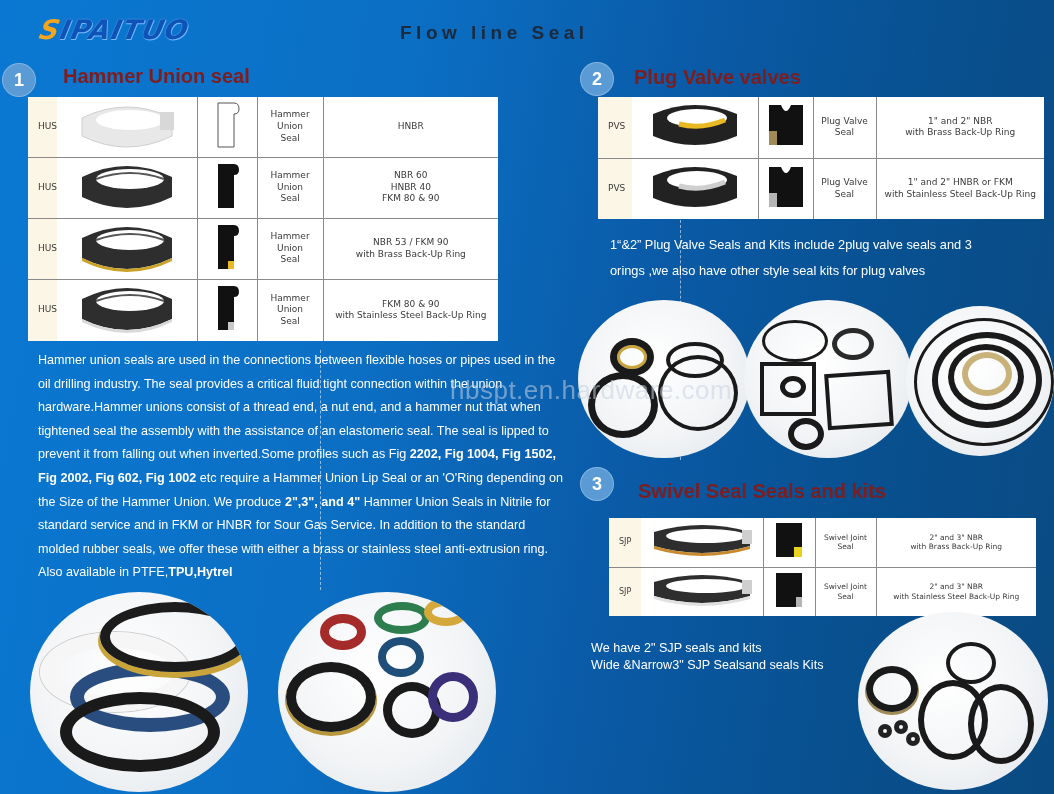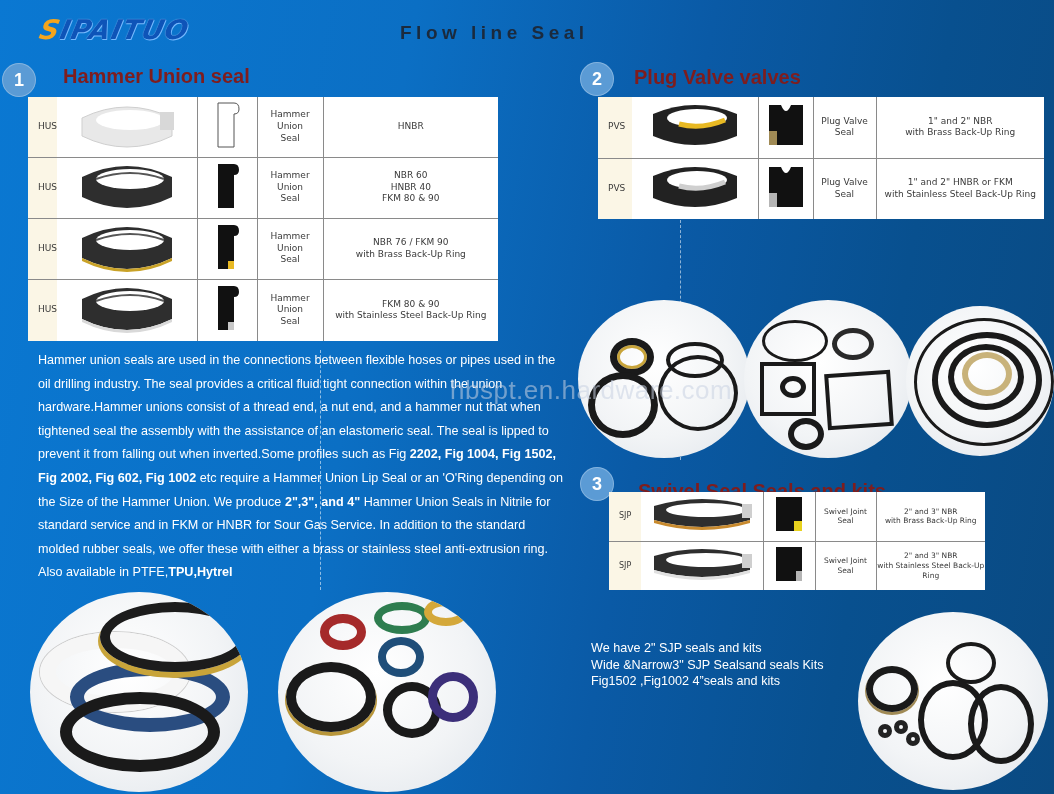--- a/index.html
+++ b/index.html
@@ -161,21 +161,21 @@
             <path d="M24 18 Q58 6 92 18" stroke="#555" stroke-width="2" fill="none"></path>
           </svg>
     </td>
     <td>
       <svg width="26" height="48" viewBox="0 0 26 48">
             <path d="M4 2 L20 2 Q25 2 25 8 Q25 13 20 13 L20 46 L4 46 Z" fill="#111"></path>
             <rect x="14" y="38" width="6" height="8" fill="#e8b923"></rect>
           </svg>
     </td>
     <td class="desc-cell"><span>Hammer Union</span><br><span>Seal</span></td>
-    <td class="desc-cell"><span>NBR 76 / FKM 90</span><br><span>with Brass Back-Up Ring</span></td>
+    <td class="desc-cell"><span>NBR 53 / FKM 90</span><br><span>with Brass Back-Up Ring</span></td>
   </tr>
 
   <tr style="height:62px">
     <td class="code">HUS</td>
     <td class="img">
       <svg width="110" height="50" viewBox="0 0 110 50">
             <path d="M10 16 Q55 -6 100 16 L100 36 Q55 58 10 36 Z" fill="#2e2e2e"></path>
             <path d="M10 36 Q55 58 100 36 L100 39 Q55 61 10 39 Z" fill="#d9d9d9"></path>
             <ellipse cx="58" cy="18" rx="34" ry="10" fill="#fff"></ellipse>
             <path d="M24 18 Q58 6 92 18" stroke="#555" stroke-width="2" fill="none"></path>
@@ -256,20 +256,22 @@
             <rect x="3" y="28" width="8" height="14" fill="#b5b5b5"></rect>
           </svg>
     </td>
     <td class="desc-cell"><span>Plug Valve</span><br><span>Seal</span></td>
     <td class="desc-cell"><span>1" and 2" HNBR or FKM</span><br><span>with Stainless Steel Back-Up Ring</span></td>
   </tr>
 </tbody>
   </table>
 
 <div class="abs para" style="left:610px; top:232px; line-height:26px; font-size:12.8px;">
+  <div>1“&amp;2” Plug Valve Seals and Kits include  2plug valve seals and 3</div>
+  <div>orings ,we also have other style seal kits for plug valves</div>
 </div>
 
 <div class="abs photo" style="left:578px; top:300px; width:172px; height:158px;">
   <div class="ring" style="left:32px; top:38px; width:44px; height:38px; border-width:7px; border-color:#1a1a1a; box-shadow:inset 0 0 0 3px #c8a43a;"></div>
   <div class="ring" style="left:10px; top:72px; width:70px; height:66px; border-width:7px; border-color:#1a1a1a;"></div>
   <div class="ring" style="left:80px; top:55px; width:80px; height:76px; border-width:4px; border-color:#1a1a1a;"></div>
   <div class="ring" style="left:88px; top:42px; width:58px; height:36px; border-width:4px; border-color:#1a1a1a;"></div>
 </div>
 <div class="abs photo" style="left:744px; top:300px; width:168px; height:158px;">
   <div class="ring" style="left:18px; top:20px; width:66px; height:42px; border-width:3px; border-color:#1a1a1a;"></div>
@@ -284,21 +286,21 @@
   <div class="ring" style="left:26px; top:26px; width:110px; height:96px; border-width:6px; border-color:#1a1a1a;"></div>
   <div class="ring" style="left:42px; top:38px; width:76px; height:66px; border-width:6px; border-color:#1a1a1a;"></div>
   <div class="ring" style="left:56px; top:46px; width:50px; height:44px; border-width:6px; border-color:#c8b27a;"></div>
 </div>
 
 <div class="abs watermark">hbspt.en.hardware.com</div>
 
 <div class="abs badge" style="left:580px; top:467px;">3</div>
 <div class="abs sec-title" style="left:638px; top:480px;">Swivel Seal Seals and kits</div>
 
-<table class="ptable" style="left:609px; top:492px; width:376px; height:98px;">
+<table class="ptable" style="left:609px; top:518px; width:427px; height:98px;">
   <colgroup>
       <col style="width:32px">
       <col style="width:122px">
       <col style="width:52px">
       <col style="width:61px">
       <col>
     </colgroup>
   <tbody>
       <tr style="height:49px">
     <td class="code" style="font-size:8px">SJP</td>
@@ -337,21 +339,20 @@
     </td>
     <td style="font-size:7.5px"><span>Swivel Joint</span><br><span>Seal</span></td>
     <td style="font-size:7.5px"><span>2" and 3" NBR</span><br><span>with Stainless Steel Back-Up Ring</span></td>
   </tr>
 </tbody>
   </table>
 
 <div class="abs para" style="left:591px; top:640px; line-height:16.5px; font-size:12.6px;">
   <div>We have 2" SJP seals and kits</div>
   <div>Wide &amp;Narrow3" SJP Sealsand seals Kits</div>
-  <div>Fig1502 ,Fig1002 4”seals and kits</div>
 </div>
 
 <div class="abs photo" style="left:858px; top:612px; width:190px; height:178px;">
   <div class="ring" style="left:88px; top:30px; width:50px; height:42px; border-width:4px; border-color:#1a1a1a;"></div>
   <div class="ring" style="left:60px; top:68px; width:70px; height:80px; border-width:6px; border-color:#1a1a1a;"></div>
   <div class="ring" style="left:110px; top:72px; width:66px; height:80px; border-width:6px; border-color:#1a1a1a;"></div>
   <div class="ring" style="left:8px; top:54px; width:52px; height:46px; border-width:7px; border-color:#1a1a1a; box-shadow:0 2px 0 1px #a08a55;"></div>
   <div class="ring" style="left:20px; top:112px; width:14px; height:14px; border-width:5px; border-color:#222;"></div>
   <div class="ring" style="left:36px; top:108px; width:14px; height:14px; border-width:5px; border-color:#222;"></div>
   <div class="ring" style="left:48px; top:120px; width:14px; height:14px; border-width:5px; border-color:#222;"></div>

